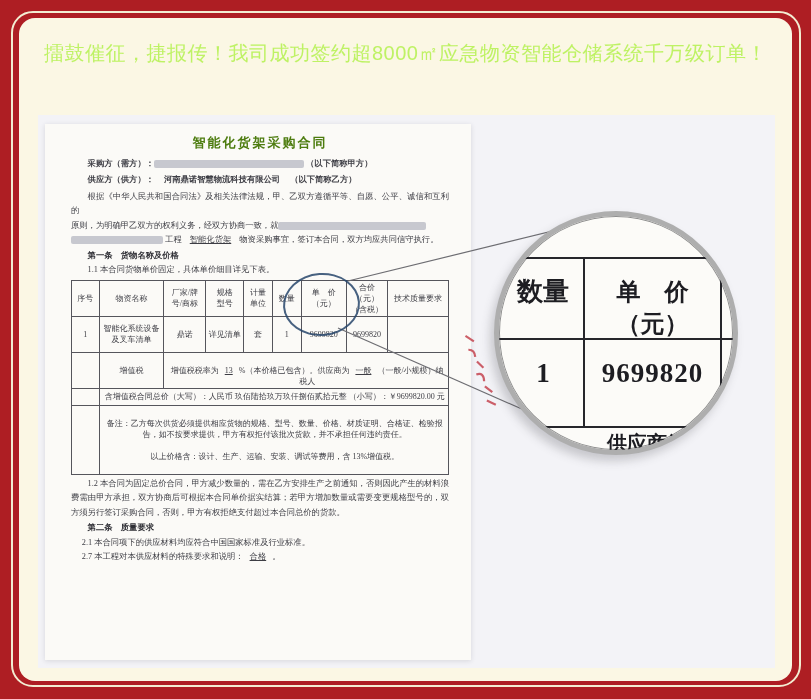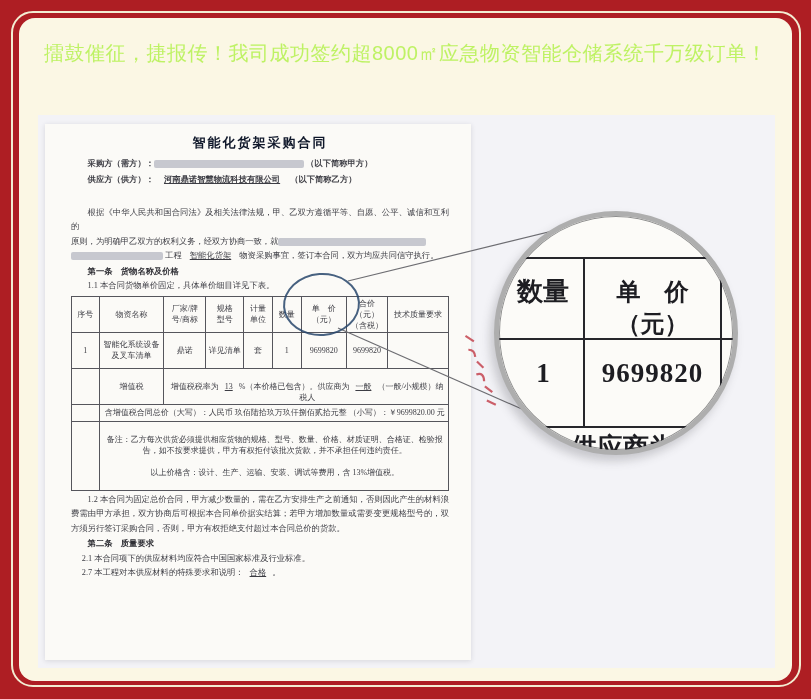--- a/index.html
+++ b/index.html
@@ -26,23 +26,23 @@
     background:#f3f3f7;overflow:hidden;
   }
   .page{
     position:absolute;left:7px;top:9px;width:426px;height:536px;
     box-sizing:border-box;padding:10px 22px 4px 26px;overflow:hidden;
     background:#fbfaf7;box-shadow:0 1px 5px rgba(40,40,60,.14);
     font-family:"Liberation Serif","DejaVu Serif",serif;
     color:#3d3d44;font-size:8.3px;line-height:14.5px;text-align:justify;
   }
   .page p{margin:0;}
-  .doc-title{font-size:13px;font-weight:bold;text-align:center;letter-spacing:2px;margin:2px 0 6px 0;color:#0f172a;}
+  .doc-title{font-size:13px;font-weight:bold;text-align:center;letter-spacing:2px;margin:2px 0 6px 0;color:#4d7c0f;}
   .party{font-weight:bold;text-indent:2em;}
-  .u-name{text-decoration:underline;padding:0 10px;}
+  .u-name{padding:0 10px;}
   .redact{display:inline-block;height:8px;background:#c7c8cf;border-radius:2px;vertical-align:middle;filter:blur(.6px);}
   .indent{text-indent:2em;}
   .indent13{text-indent:1.3em;}
   .sec-title{font-weight:bold;text-indent:2em;margin-top:1px;color:#2f2f35;}
   .fill{text-decoration:underline;padding:0 6px;}
   
   table.ct{border-collapse:collapse;width:100%;margin:2px 0 2px 0;table-layout:fixed;}
   table.ct th,table.ct td{
     border:1px solid #55555c;font-weight:normal;text-align:center;
     padding:1px 2px;font-size:8px;line-height:11px;white-space:pre-line;
@@ -88,21 +88,21 @@
 
     <div class="party">
       <span>采购方（需方）：</span><span class="redact" style="width:150px"></span>
       <span>（以下简称甲方）</span>
     </div>
 
     <div class="party" style="margin-top:2px">
       <span>供应方（供方）：</span><span class="u-name">河南鼎诺智慧物流科技有限公司</span><span>（以下简称乙方）</span>
     </div>
 
-    <div style="margin-top:18px">
+    <div style="margin-top:2px">
       <div class="indent">根据《中华人民共和国合同法》及相关法律法规，甲、乙双方遵循平等、自愿、公平、诚信和互利的</div>
       <div>
         <span>原则，为明确甲乙双方的权利义务，经双方协商一致，就</span><span class="redact" style="width:148px"></span>
       </div>
       <div>
         <span class="redact" style="width:92px"></span>
         <span>工程</span>
         <span class="fill">智能化货架</span>
         <span>物资采购事宜，签订本合同，双方均应共同信守执行。</span>
       </div>
@@ -200,16 +200,16 @@
   <div class="lens">
     <div class="hl" style="top:41px"></div>
     <div class="hl" style="top:122px"></div>
     <div class="hl" style="top:210px"></div>
     <div class="vl" style="left:84px"></div>
     <div class="vl" style="left:221px"></div>
     <div class="cell" style="left:4px;top:58px;width:80px;font-size:26px">数量</div>
     <div class="cell" style="left:86px;top:60px;width:135px;font-size:24px">单　价（元）</div>
     <div class="cell" style="left:4px;top:142px;width:80px;font-size:27px">1</div>
     <div class="cell" style="left:86px;top:142px;width:135px;font-size:27px;letter-spacing:1px">9699820</div>
-    <div class="cell" style="left:44px;top:214px;width:160px;font-size:26px">供应商为</div>
+    <div class="cell" style="left:68px;top:214px;width:160px;font-size:20px">供应商为</div>
   </div>
 
 </div>
 
 </body></html>

